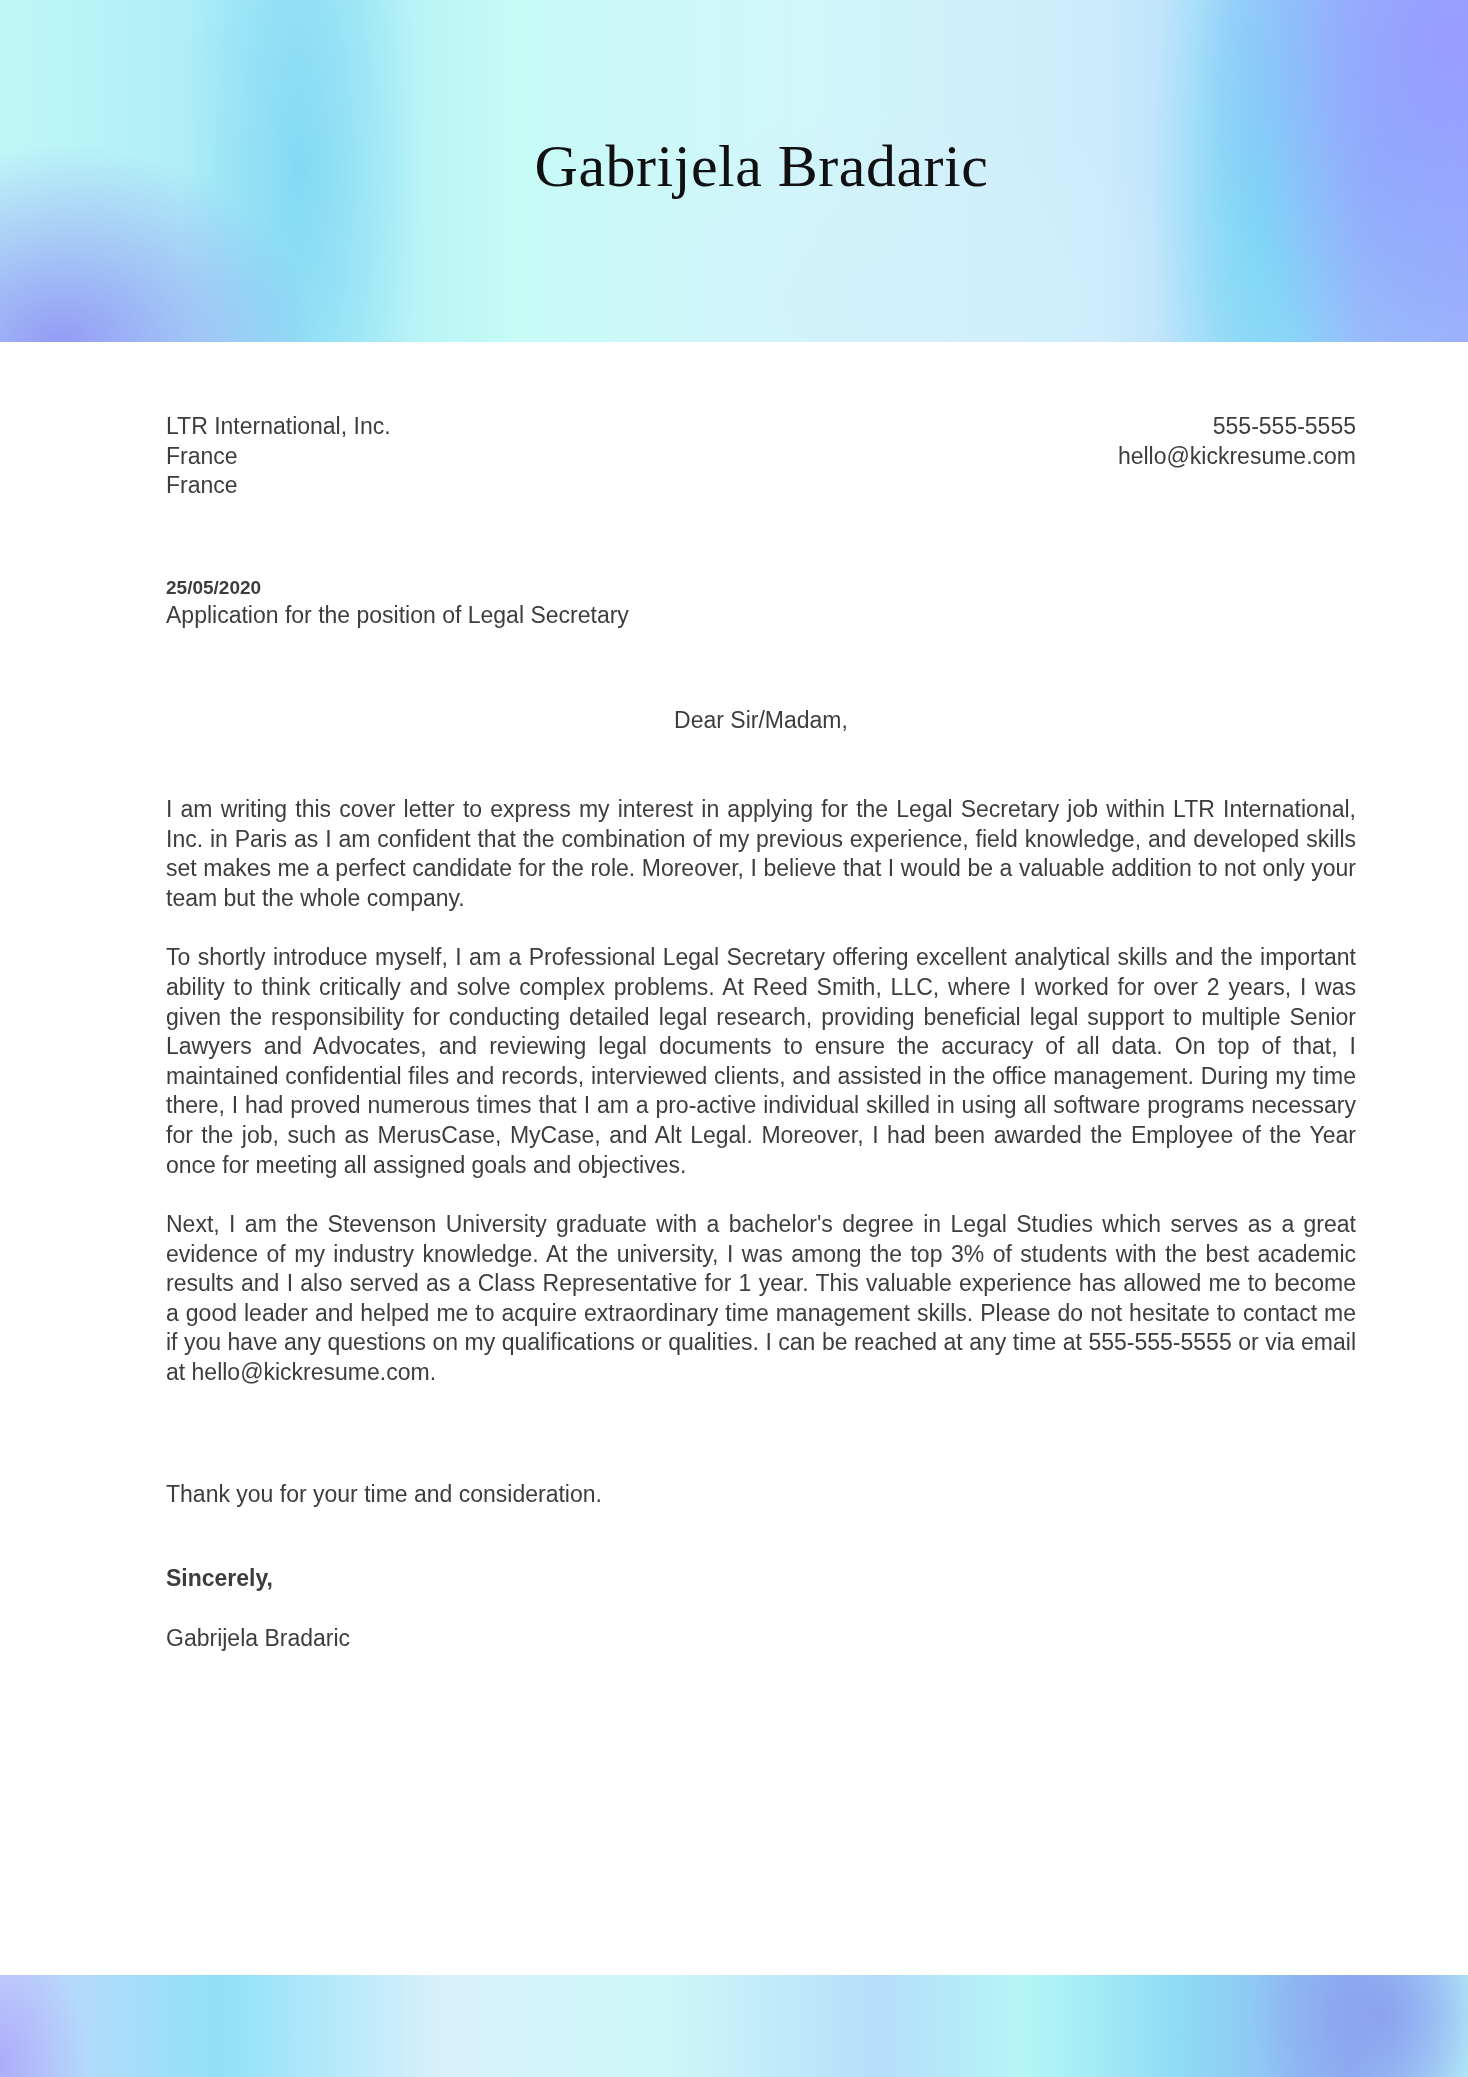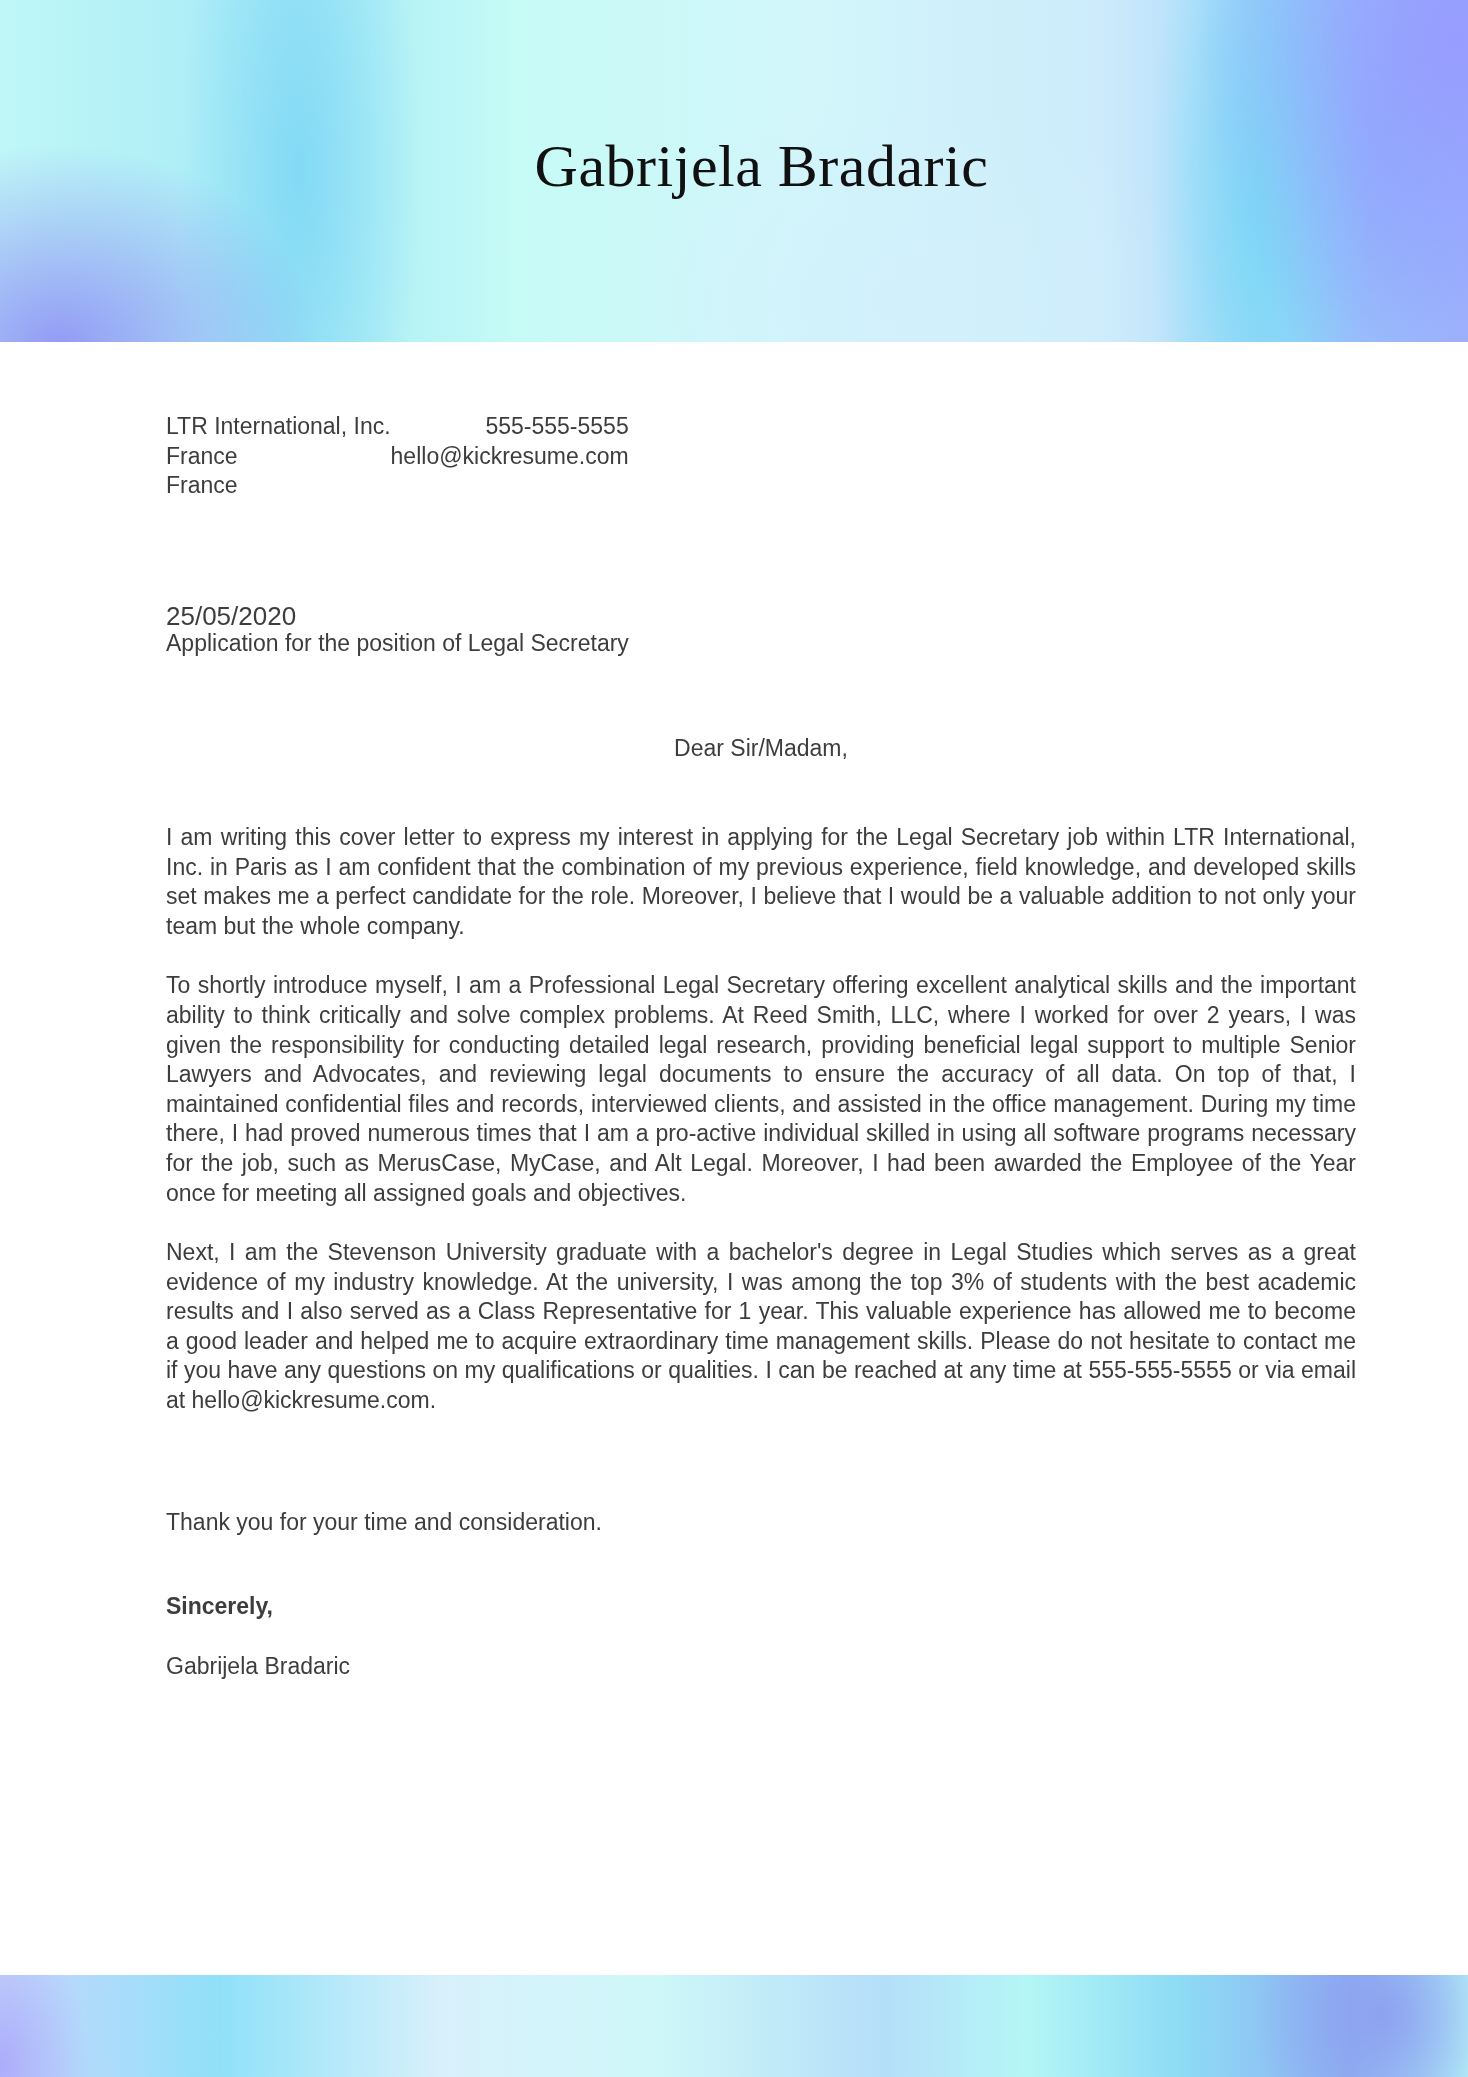--- a/index.html
+++ b/index.html
@@ -30,24 +30,24 @@
     .name-title {
       position: absolute; left: 0; top: 132px; width: 1523px; text-align: center;
       font-family: "Liberation Serif", "DejaVu Serif", serif;
       font-size: 60px; color: #111111; font-weight: normal; margin: 0;
       letter-spacing: 0.5px;
     }
     .content {
       position: absolute; left: 166px; top: 412px; width: 1190px;
       font-size: 23px; line-height: 29.6px;
     }
-    .row { display: flex; justify-content: flex-start; }
+    .row { display: flex; justify-content: space-between; }
     .recipient div, .contact div { margin: 0; }
     .contact { text-align: right; }
-    .date { margin-top: 102px; font-weight: normal; font-size: 26px; line-height: 26px; }
+    .date { margin-top: 74px; font-weight: bold; font-size: 19px; line-height: 26px; }
     .subject { margin-top: 0; }
     .greeting { margin-top: 76px; text-align: center; }
     .para { text-align: justify; margin-top: 30px; }
     .para.first { margin-top: 59px; }
     .closing { margin-top: 92px; }
     .signoff { margin-top: 55px; font-weight: bold; }
     .signature { margin-top: 30px; }
   </style>
 </head>
 <body>

